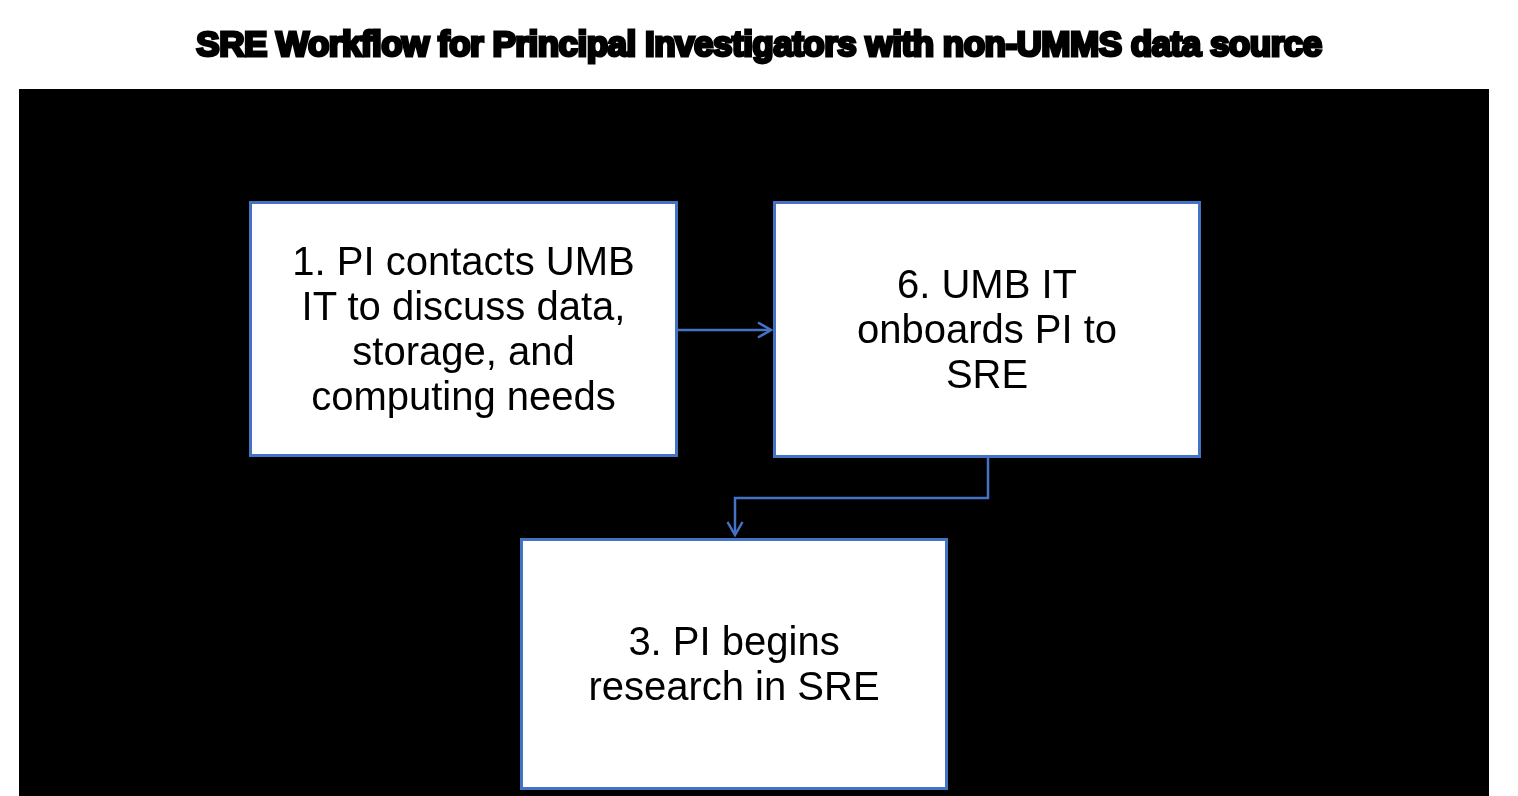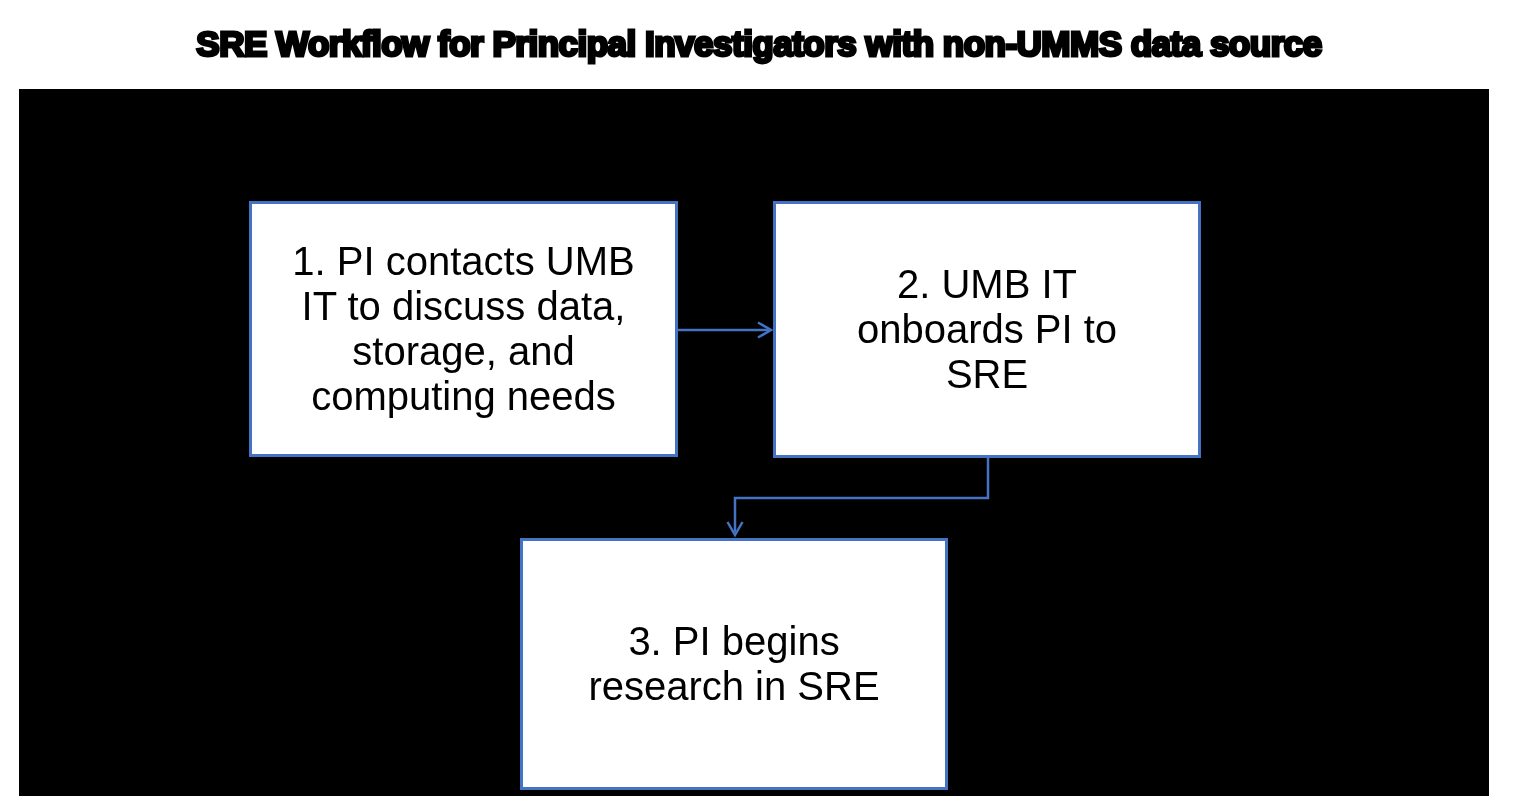--- a/index.html
+++ b/index.html
@@ -72,21 +72,21 @@
 <div class="diagram-canvas">
 
   <div class="flow-box" id="box-step-1">
     <div class="label">1. PI contacts UMB
 IT to discuss data,
 storage, and
 computing needs</div>
   </div>
 
   <div class="flow-box" id="box-step-2">
-    <div class="label">2. UMB IT
+    <div class="label">6. UMB IT
 onboards PI to
 SRE</div>
   </div>
 
   <div class="flow-box" id="box-step-3">
     <div class="label">3. PI begins
 research in SRE</div>
   </div>
 
   <svg class="connectors-layer" viewBox="0 0 1470 707">

